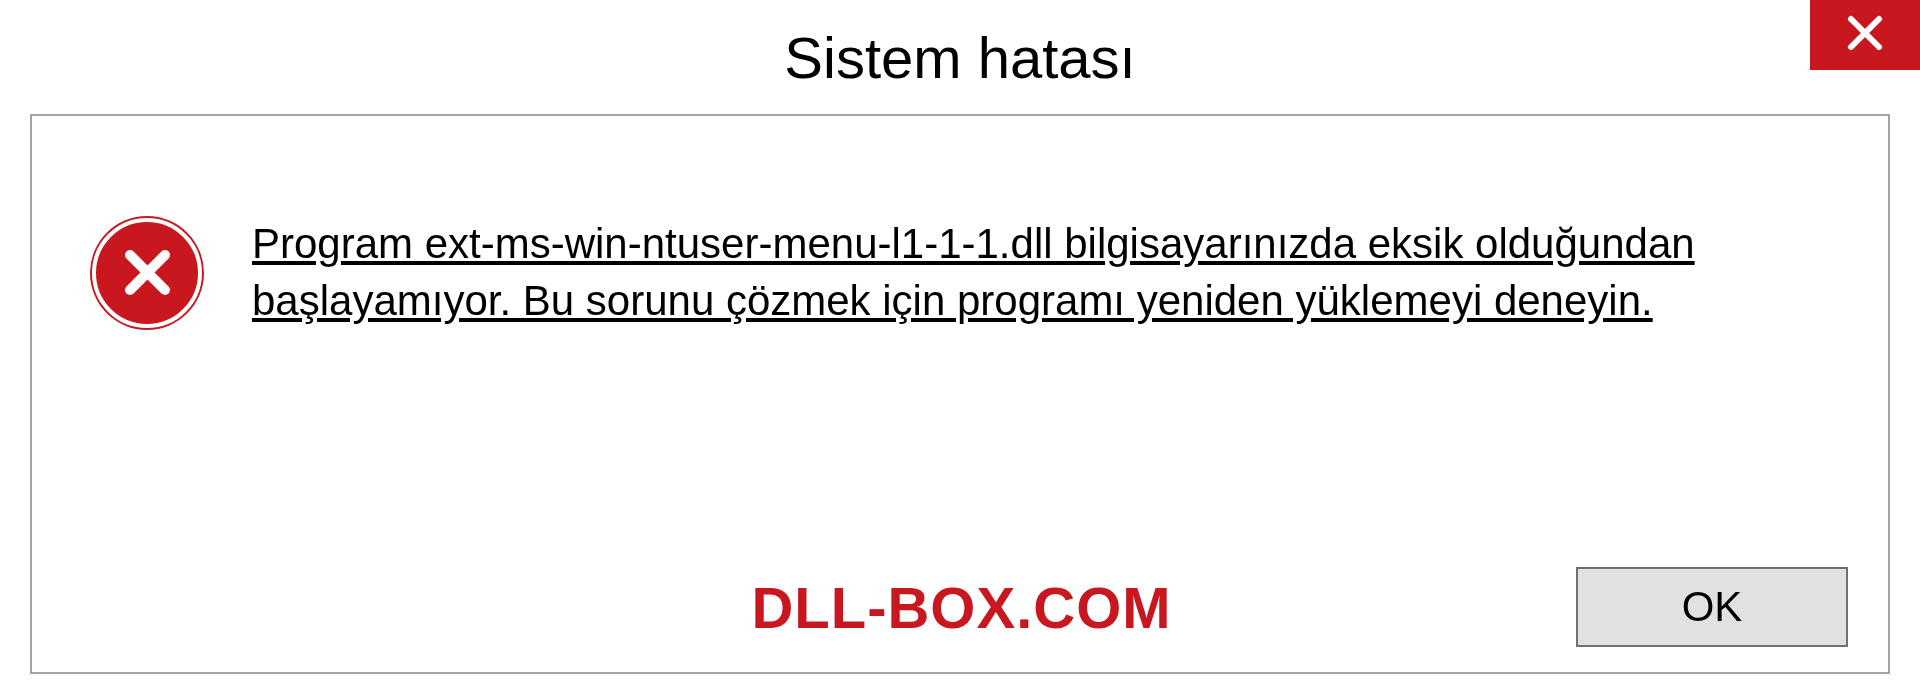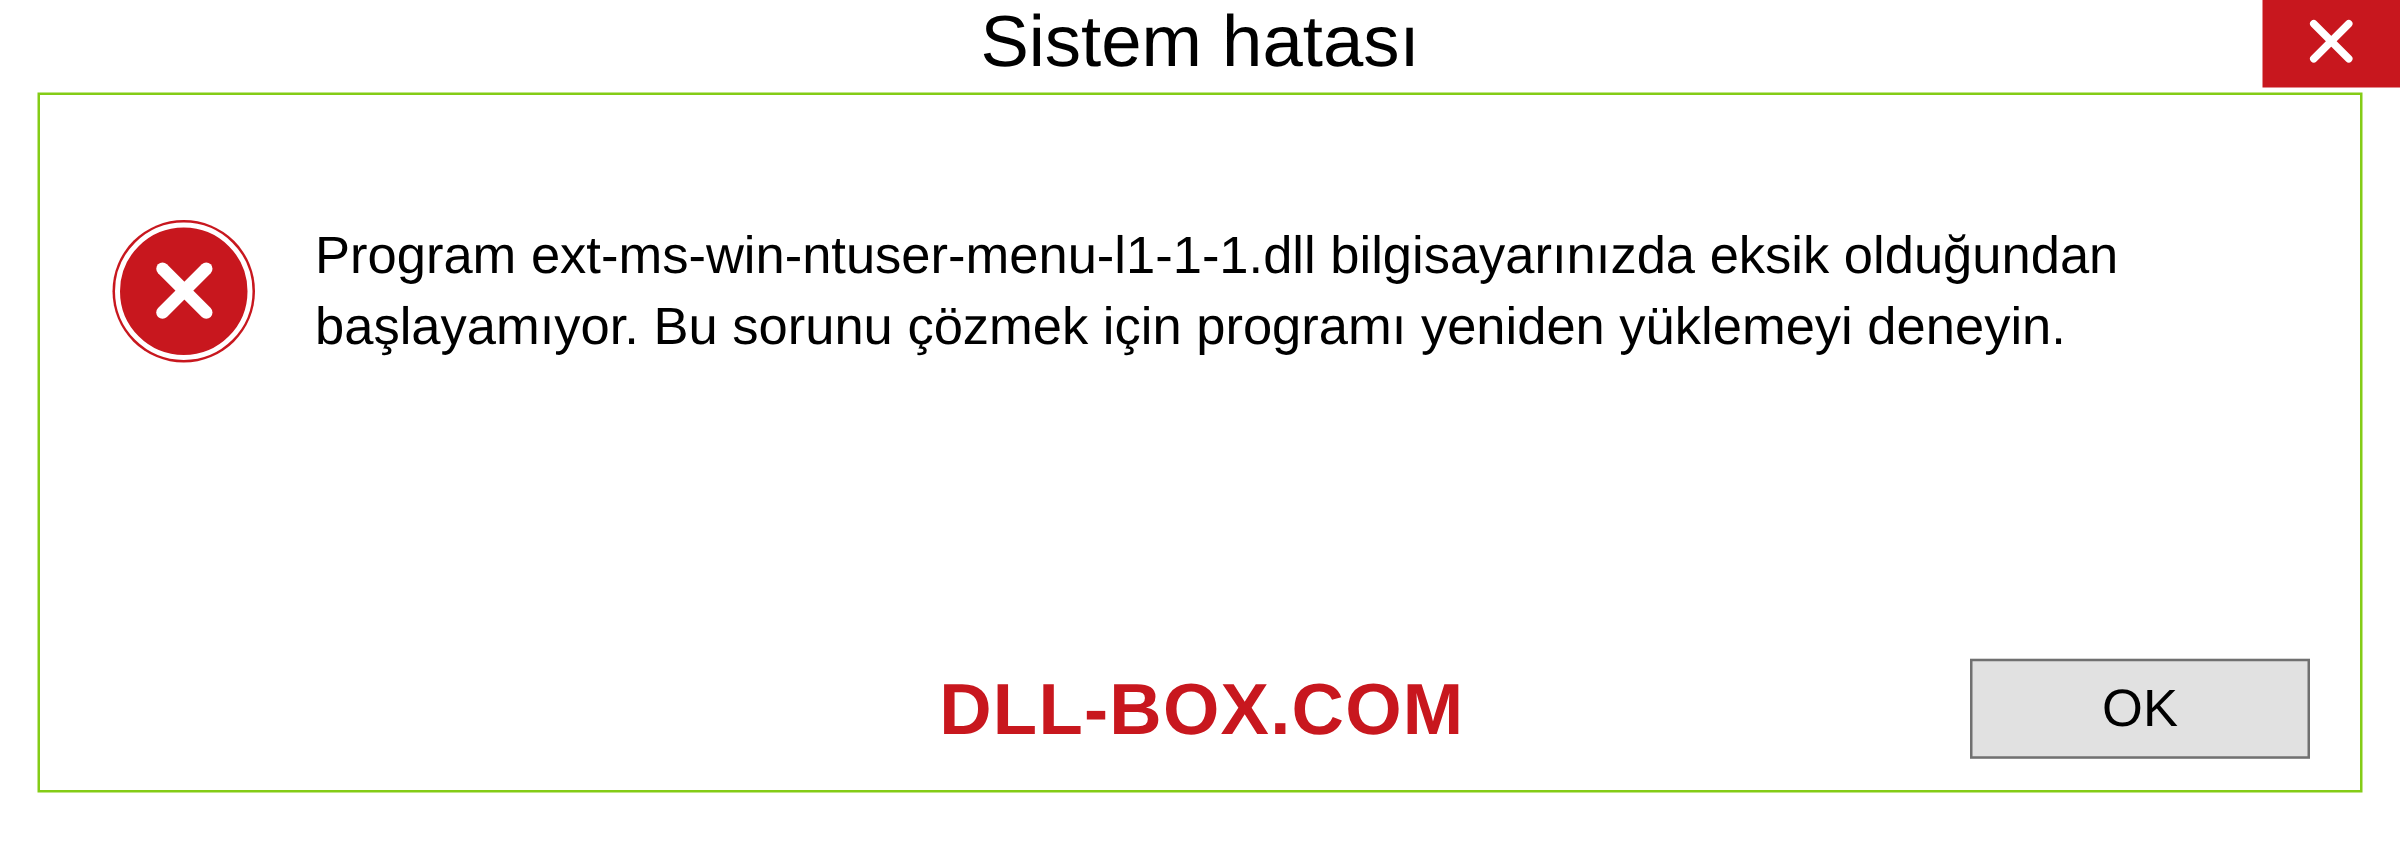--- a/index.html
+++ b/index.html
@@ -12,22 +12,22 @@
       background: #ffffff;
       width: 1920px;
       height: 692px;
       position: relative;
     }
     .titlebar {
       display: flex;
       align-items: flex-start;
       justify-content: center;
       position: relative;
-      height: 74px;
-      padding-top: 0;
+      height: 114px;
+      padding-top: 24px;
     }
     .title {
       font-size: 58px;
       font-weight: 400;
       color: #000000;
       text-align: center;
     }
     .close-btn {
       position: absolute;
       top: 0;
@@ -39,24 +39,25 @@
       align-items: center;
       justify-content: center;
       cursor: pointer;
     }
     .close-btn svg {
       width: 40px;
       height: 40px;
     }
     .content-area {
       margin: 0 30px;
-      border: 2px solid #84cc16;
+      border: 2px solid #a3a3a3;
       height: 560px;
       position: relative;
       padding: 100px 34px 0 60px;
+      text-decoration: underline;
     }
     .message-row {
       display: flex;
       align-items: center;
       gap: 50px;
     }
     .error-icon-circle {
       width: 110px;
       height: 110px;
       border-radius: 50%;

